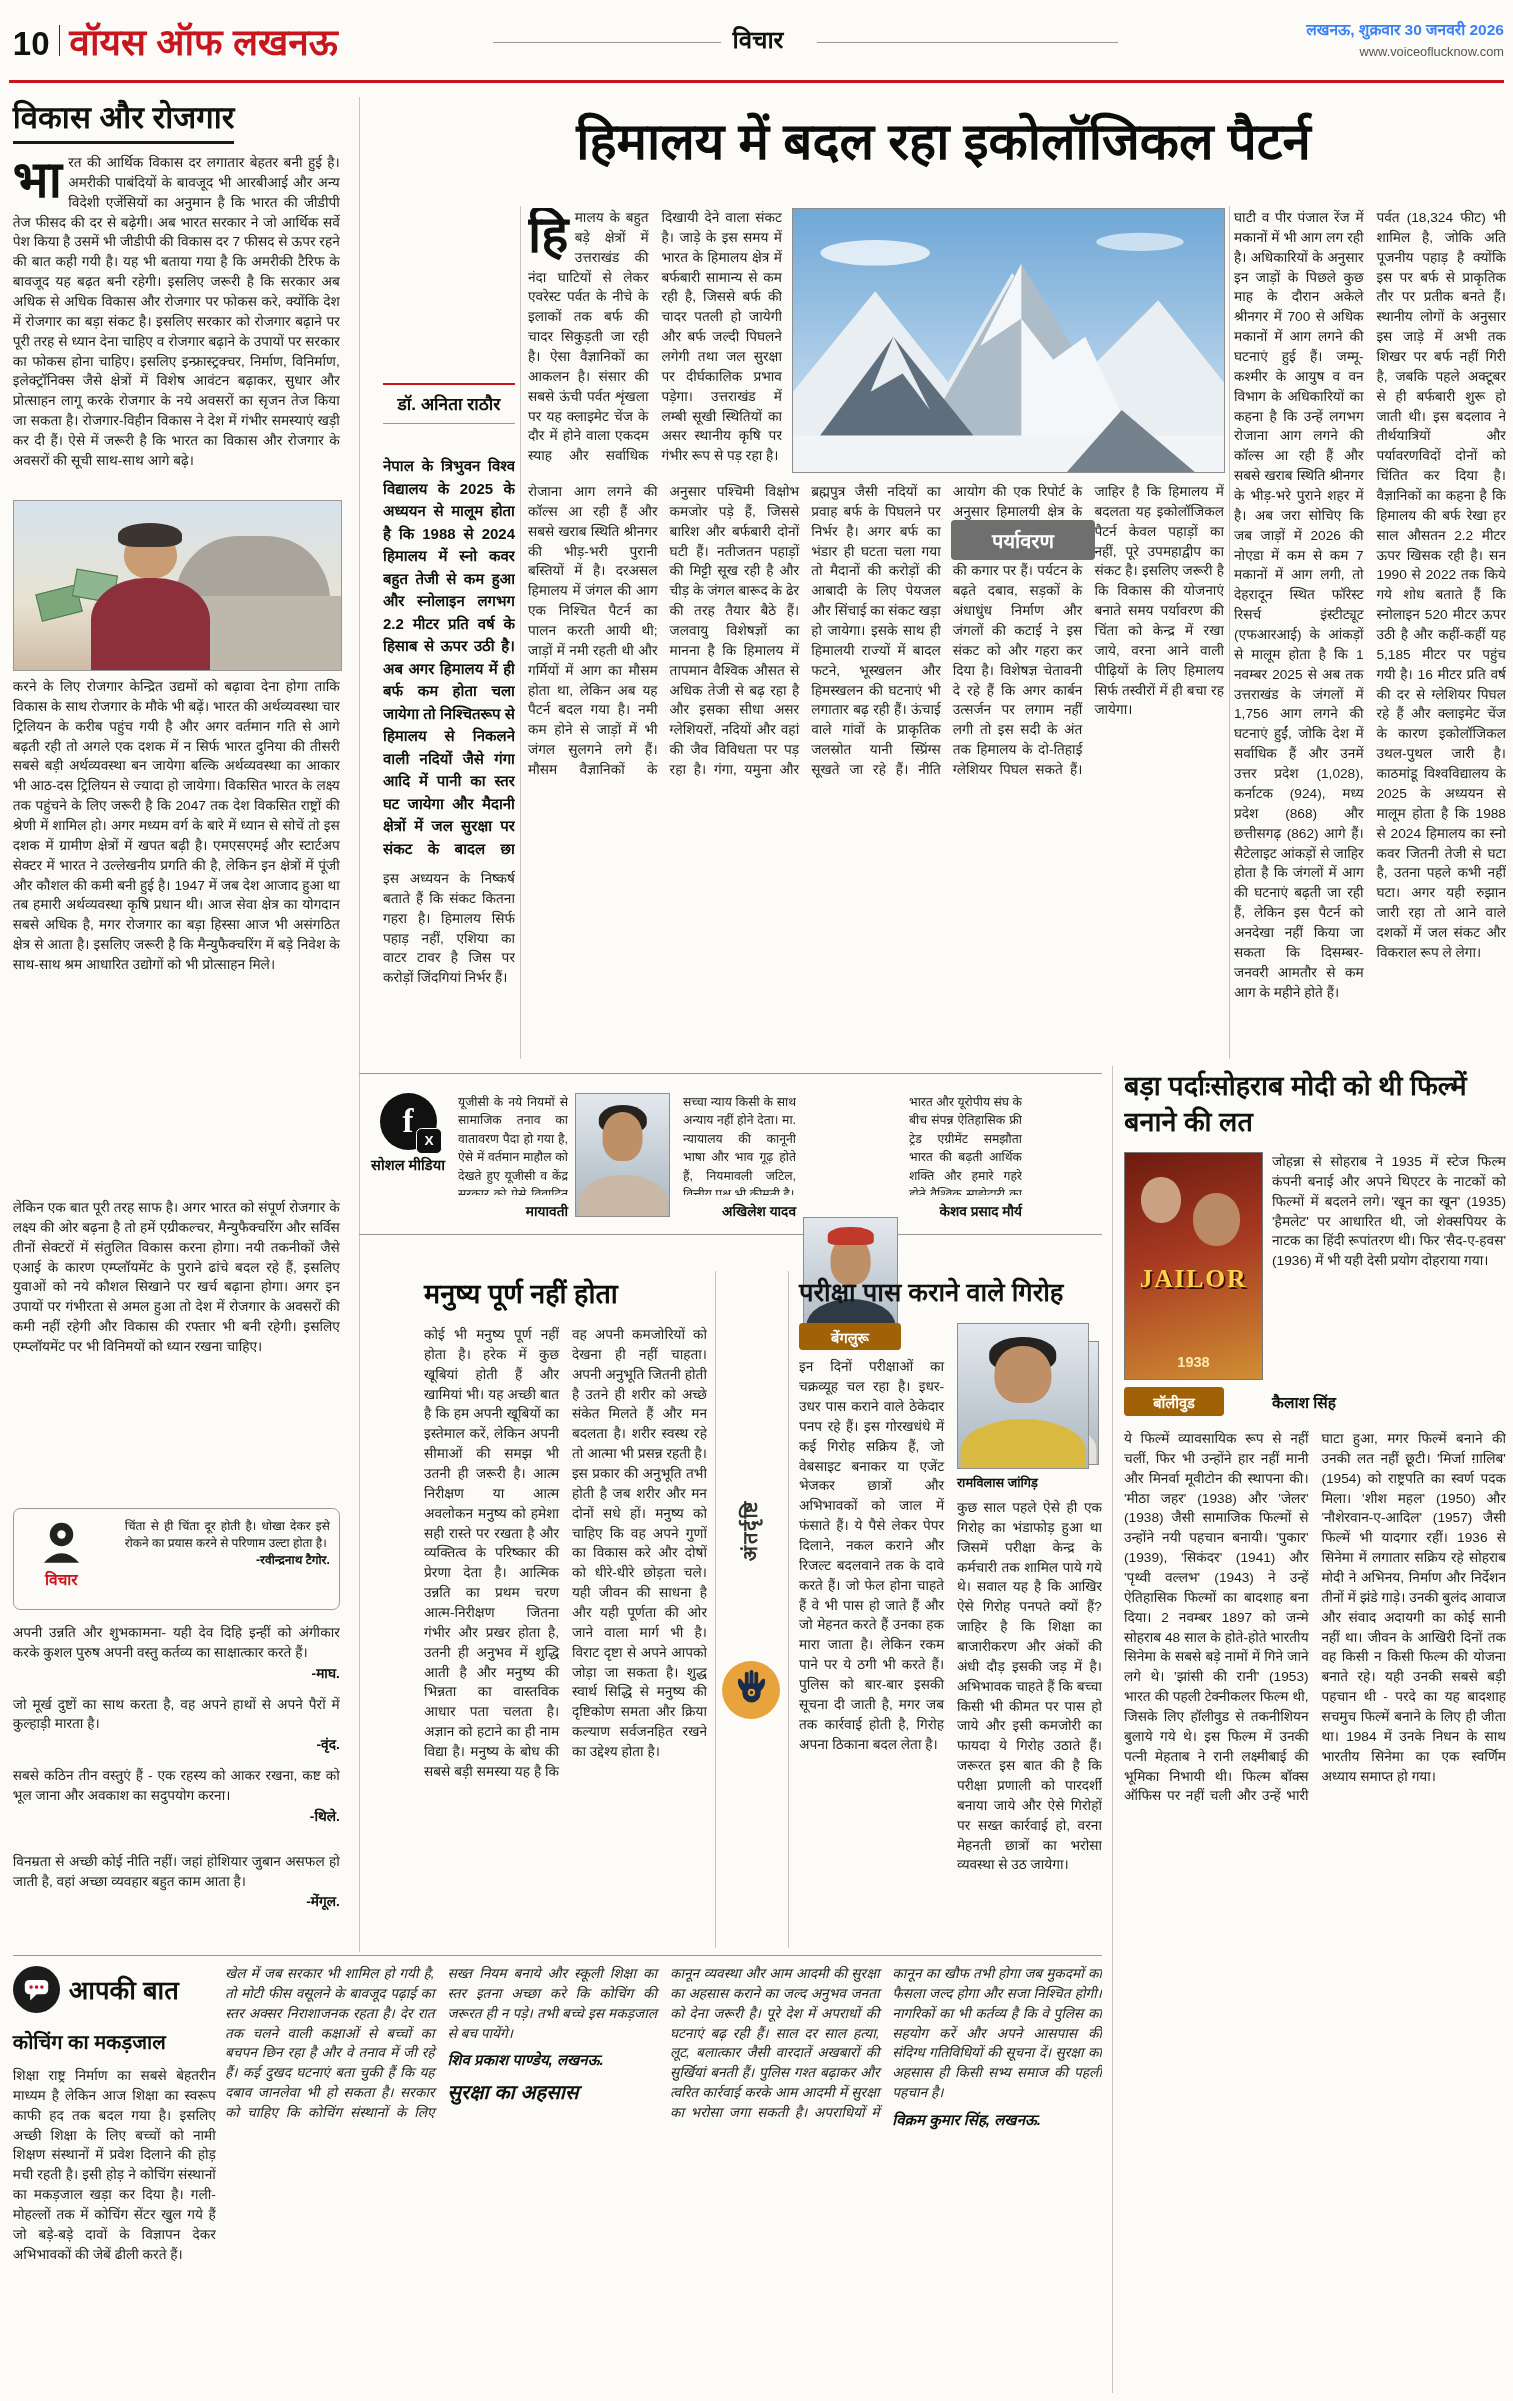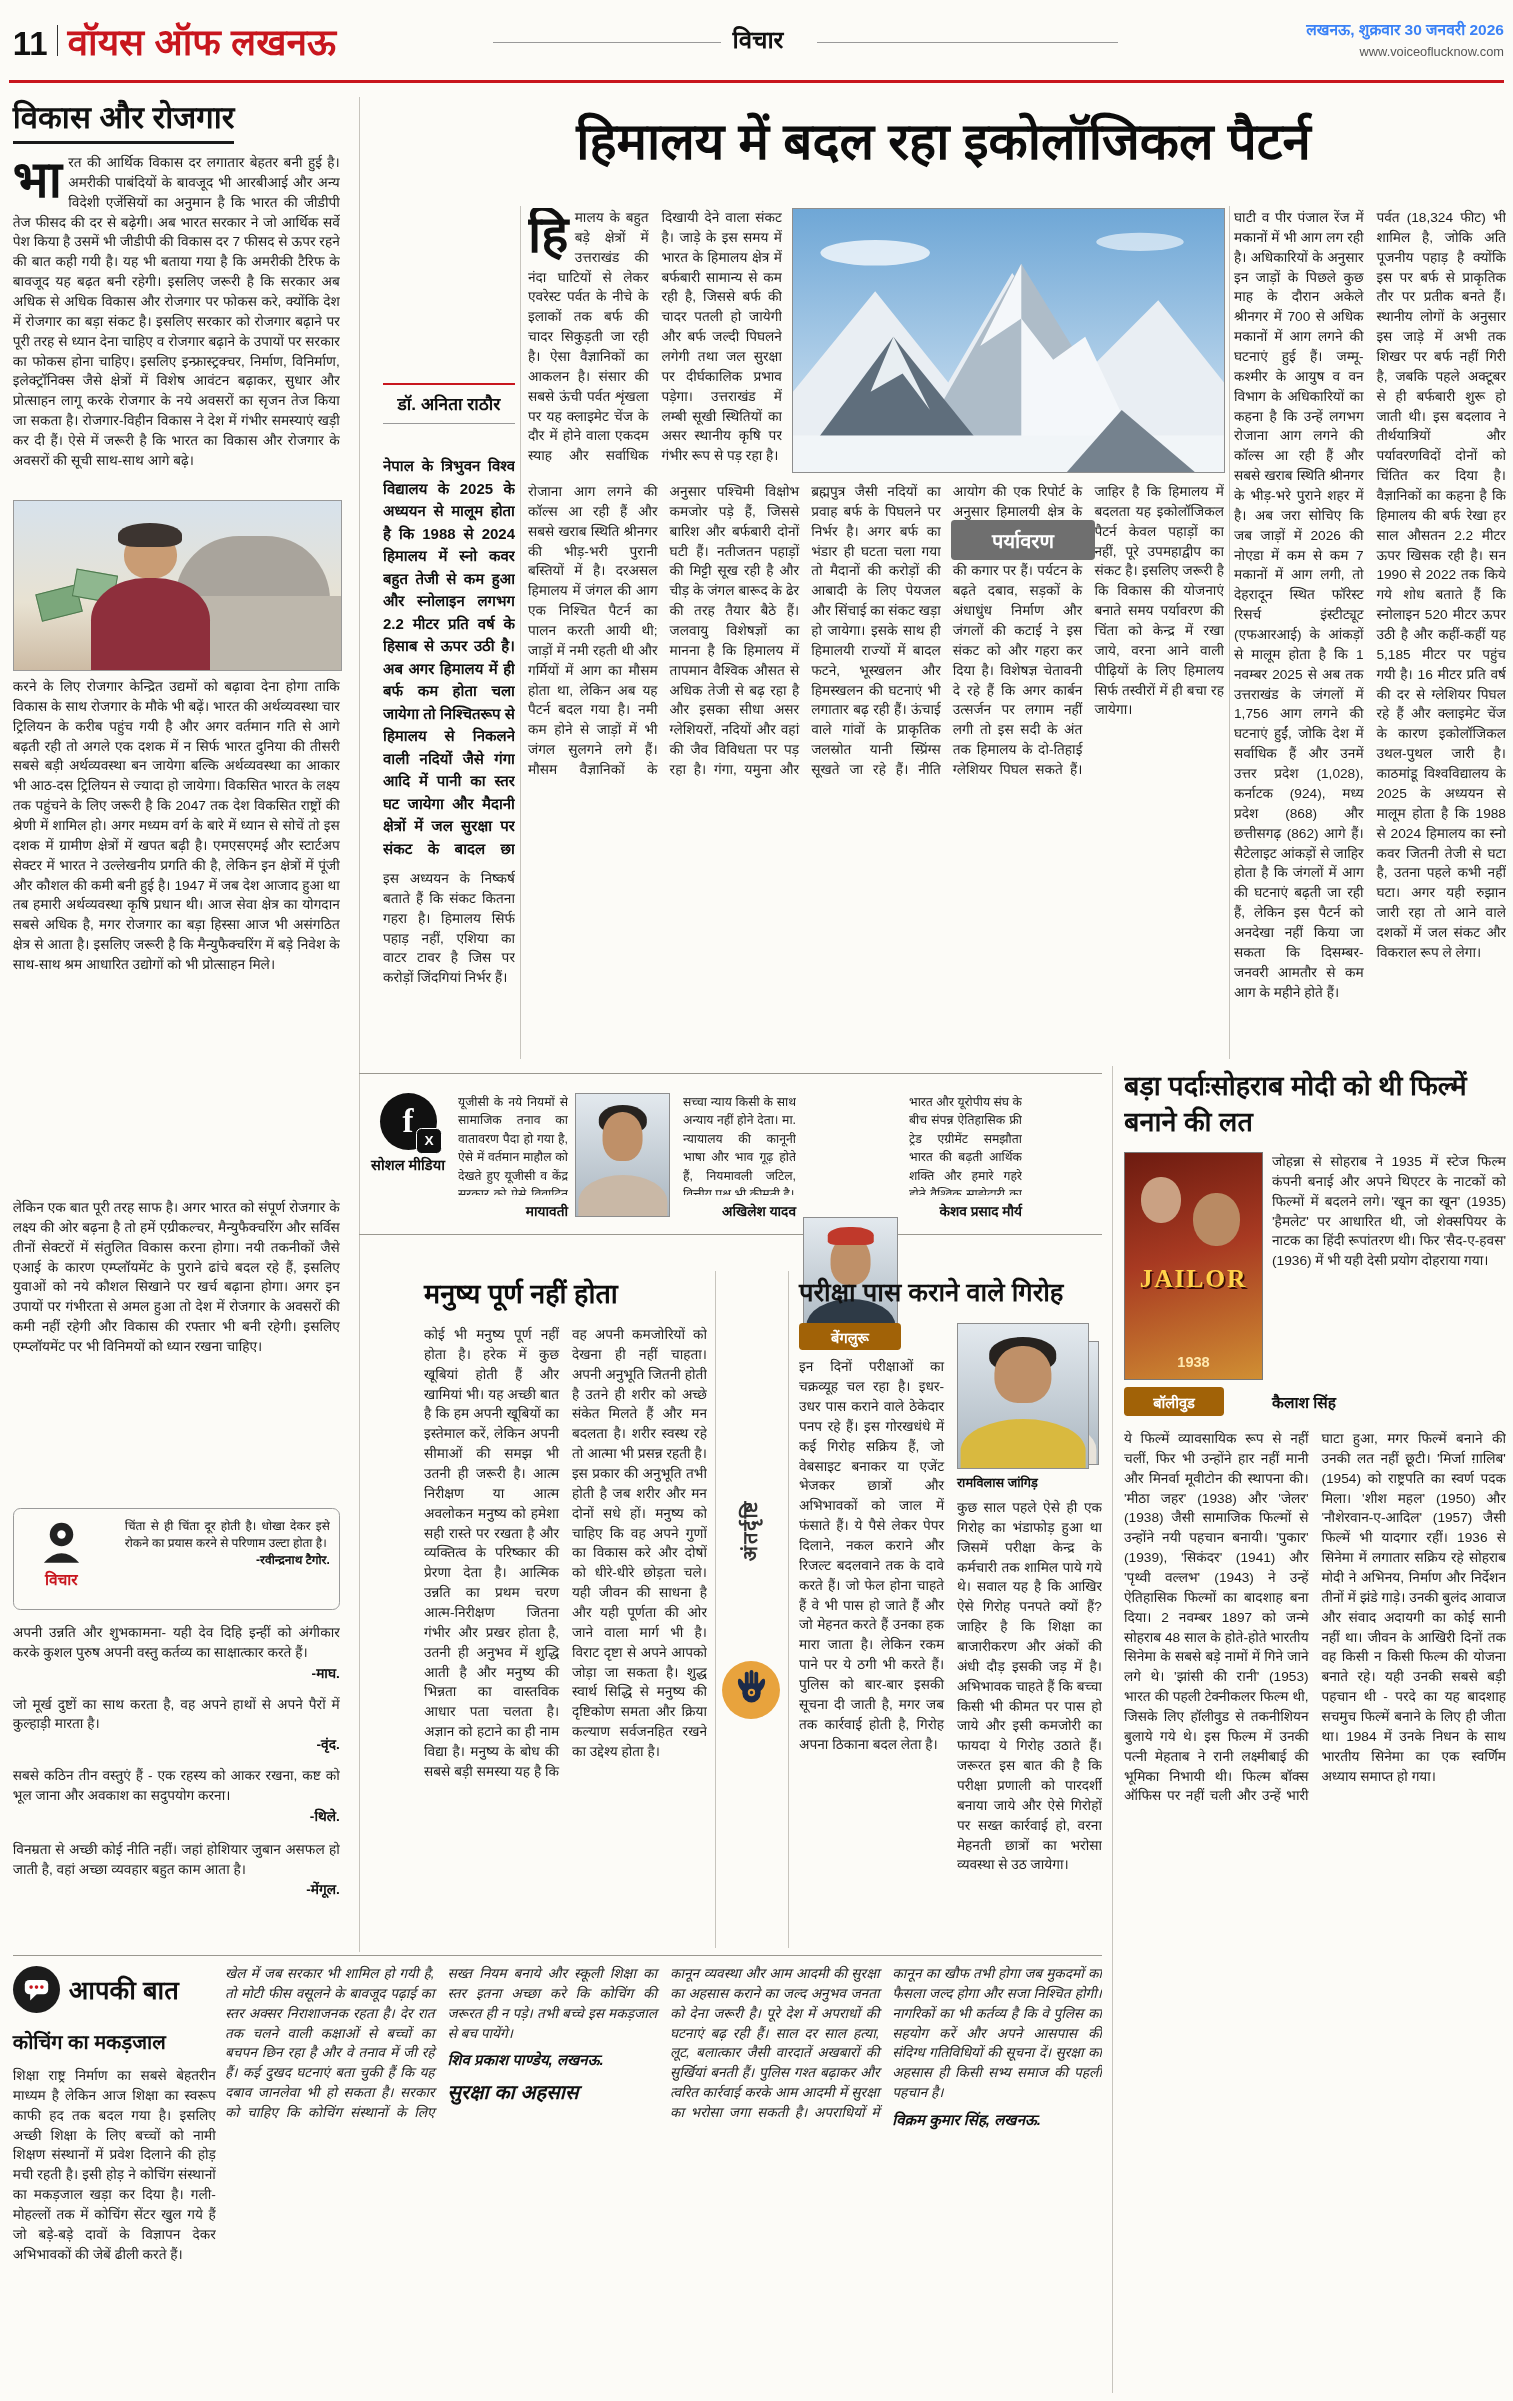--- a/index.html
+++ b/index.html
@@ -30,21 +30,21 @@
   .qname{font-weight:bold;font-size:13.7px;text-align:right;}
   .headline-xl{font-size:51px;font-weight:800;letter-spacing:0;text-align:center;color:#0c0c0c;}
   .headline-md{font-size:27px;font-weight:800;color:#0c0c0c;}
 </style>
 </head>
 <body>
 
 <div id="page">
 
   <div class="abs" style="left:12.8px;top:14.6px;display:flex;align-items:baseline;gap:9px;">
-    <span style="font-size:33px;font-weight:800;">11</span>
+    <span style="font-size:33px;font-weight:800;">10</span>
     <span style="width:1.8px;height:31px;background:#333;align-self:center;"></span>
     <span style="font-size:37px;font-weight:800;color:#c8161e;">वॉयस ऑफ लखनऊ</span>
   </div>
   <div class="abs" style="left:493px;top:42px;width:228px;">
       <div class="rule-h" style="background:#999;"></div>
     </div>
   <div class="abs" style="left:703px;top:22px;width:110px;text-align:center;font-size:24px;font-weight:800;">विचार</div>
   <div class="abs" style="left:817px;top:42px;width:301px;">
       <div class="rule-h" style="background:#999;"></div>
     </div>
@@ -98,21 +98,21 @@
 
   <div class="abs" style="left:12.8px;top:1623px;width:327px;height:325px;overflow:hidden;">
     <div style="margin-bottom:12.8px;">
       <p class="t b15">अपनी उन्नति और शुभकामना- यही देव दिहि इन्हीं को अंगीकार करके कुशल पुरुष अपनी वस्तु कर्तव्य का साक्षात्कार करते हैं।</p>
       <div style="text-align:right;font-weight:bold;font-size:13.7px;">-माघ.</div>
     </div>
     <div style="margin-bottom:12.8px;">
       <p class="t b15">जो मूर्ख दुष्टों का साथ करता है, वह अपने हाथों से अपने पैरों में कुल्हाड़ी मारता है।</p>
       <div style="text-align:right;font-weight:bold;font-size:13.7px;">-वृंद.</div>
     </div>
-    <div style="margin-bottom:15px;">
+    <div style="margin-bottom:27px;">
       <p class="t b15">सबसे कठिन तीन वस्तुएं हैं - एक रहस्य को आकर रखना, कष्ट को भूल जाना और अवकाश का सदुपयोग करना।</p>
       <div style="text-align:right;font-weight:bold;font-size:13.7px;">-थिले.</div>
     </div>
     <div>
       <p class="t b15">विनम्रता से अच्छी कोई नीति नहीं। जहां होशियार जुबान असफल हो जाती है, वहां अच्छा व्यवहार बहुत काम आता है।</p>
       <div style="text-align:right;font-weight:bold;font-size:13.7px;">-मेंगूल.</div>
     </div>
   </div>
 
   <div class="abs headline-xl" style="left:383px;top:104px;width:1121px;height:71px;overflow:hidden;">हिमालय में बदल रहा इकोलॉजिकल पैटर्न</div>

